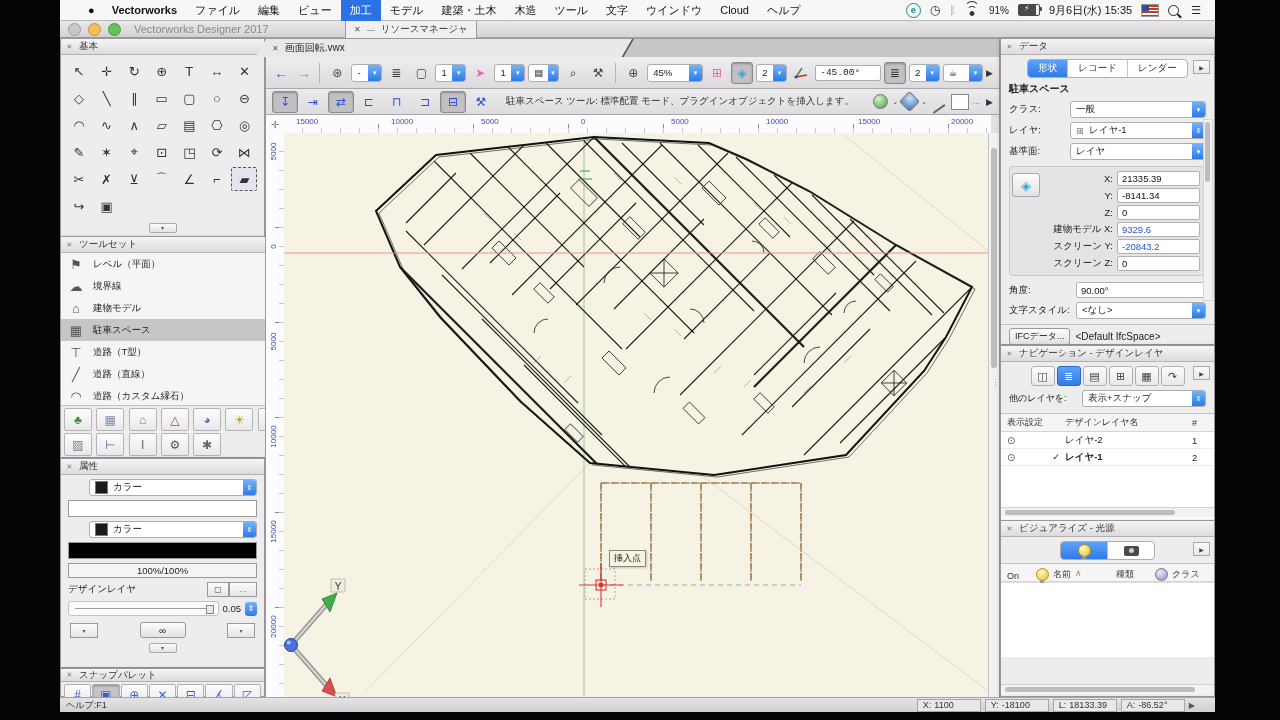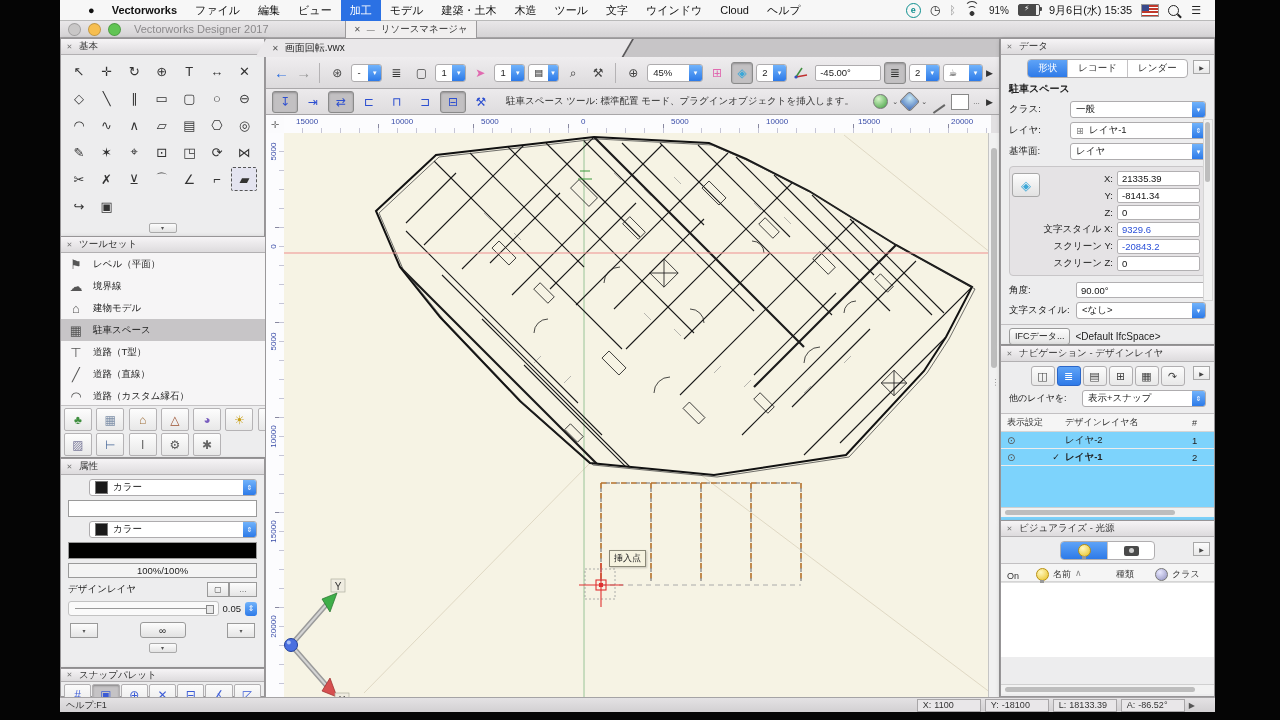--- a/index.html
+++ b/index.html
@@ -133,21 +133,21 @@
     border:1px solid transparent;border-radius:3px;}
   .tb-ico.sel{background:#c2c0c2;border-color:#8a8a8a;box-shadow:inset 0 1px 2px rgba(0,0,0,.25);}
   .tb-ico.pink{color:#e06ab0;}
   .tb-ico.blue{color:#3ba7d8;}
   .tb-ico.dark{color:#333;}
   .sep{width:1px;height:20px;background:#b5b3b5;margin:0 3px;}
   .dd.sm{width:30px;height:16px;}
   .dd.w52{width:56px;height:16px;text-align:center;}
   .dd.w40{width:40px;height:16px;}
   .fld{background:#fff;border:1px solid #aeacae;border-radius:2px;height:14px;font-size:9.5px;padding:0 4px;
-    display:flex;align-items:center;}
+    display:flex;align-items:center;font-family:Liberation Mono, monospace;}
   .fld.w58{width:58px;}
   .overflow{margin-left:auto;font-size:9px;color:#333;}
 
   .mtb{position:absolute;left:0;top:50px;width:100%;height:26px;background:linear-gradient(#eceaec,#dedcde);
     border-bottom:1px solid #a8a6a8;display:flex;align-items:center;gap:2px;padding:0 6px;box-sizing:border-box;}
   .mode{width:24px;height:20px;display:flex;align-items:center;justify-content:center;font-size:12px;color:#2d4fd0;
     border:1px solid transparent;border-radius:3px;}
   .mode.sel{background:#c2c0c2;border-color:#8a8a8a;box-shadow:inset 0 1px 2px rgba(0,0,0,.25);}
   .mode-msg{font-size:9.5px;color:#333;margin-left:10px;white-space:nowrap;}
   .mtb-right{margin-left:auto;display:flex;align-items:center;gap:4px;}
@@ -729,21 +729,21 @@
             </span>
         <span class="crow">
               <span class="clabel">Y:</span>
               <span class="cfld">-8141.34</span>
             </span>
         <span class="crow">
               <span class="clabel">Z:</span>
               <span class="cfld">0</span>
             </span>
         <span class="crow">
-              <span class="clabel">文字スタイル X:</span>
+              <span class="clabel">建物モデル X:</span>
               <span class="cfld blue">9329.6</span>
             </span>
         <span class="crow">
               <span class="clabel">スクリーン Y:</span>
               <span class="cfld blue">-20843.2</span>
             </span>
         <span class="crow">
               <span class="clabel">スクリーン Z:</span>
               <span class="cfld">0</span>
             </span>
@@ -791,21 +791,21 @@
           </span>
       <span class="exp" style="top:4px">▶</span>
     </div>
     <div class="drow" style="padding:1px 8px 3px;">
       <span style="font-size:9px;width:58px">他のレイヤを:</span>
       <span class="dd" style="flex:1">
         <span class="val">表示+スナップ</span>
             <span class="cap">⇕</span>
       </span>
     </div>
-    <div class="table" style="height:108px;background:#7dd3fc;">
+    <div class="table" style="height:108px;background:#ffffff;">
       <div class="thead">
         <span class="tc-vis">表示設定</span>
         <span class="tc-chk"></span>
         <span class="tc-name">デザインレイヤ名</span>
         <span class="tc-num">#</span>
       </div>
       <div>
 
       <div class="trow">
           <span class="tc-vis eyeg">⊙</span>

